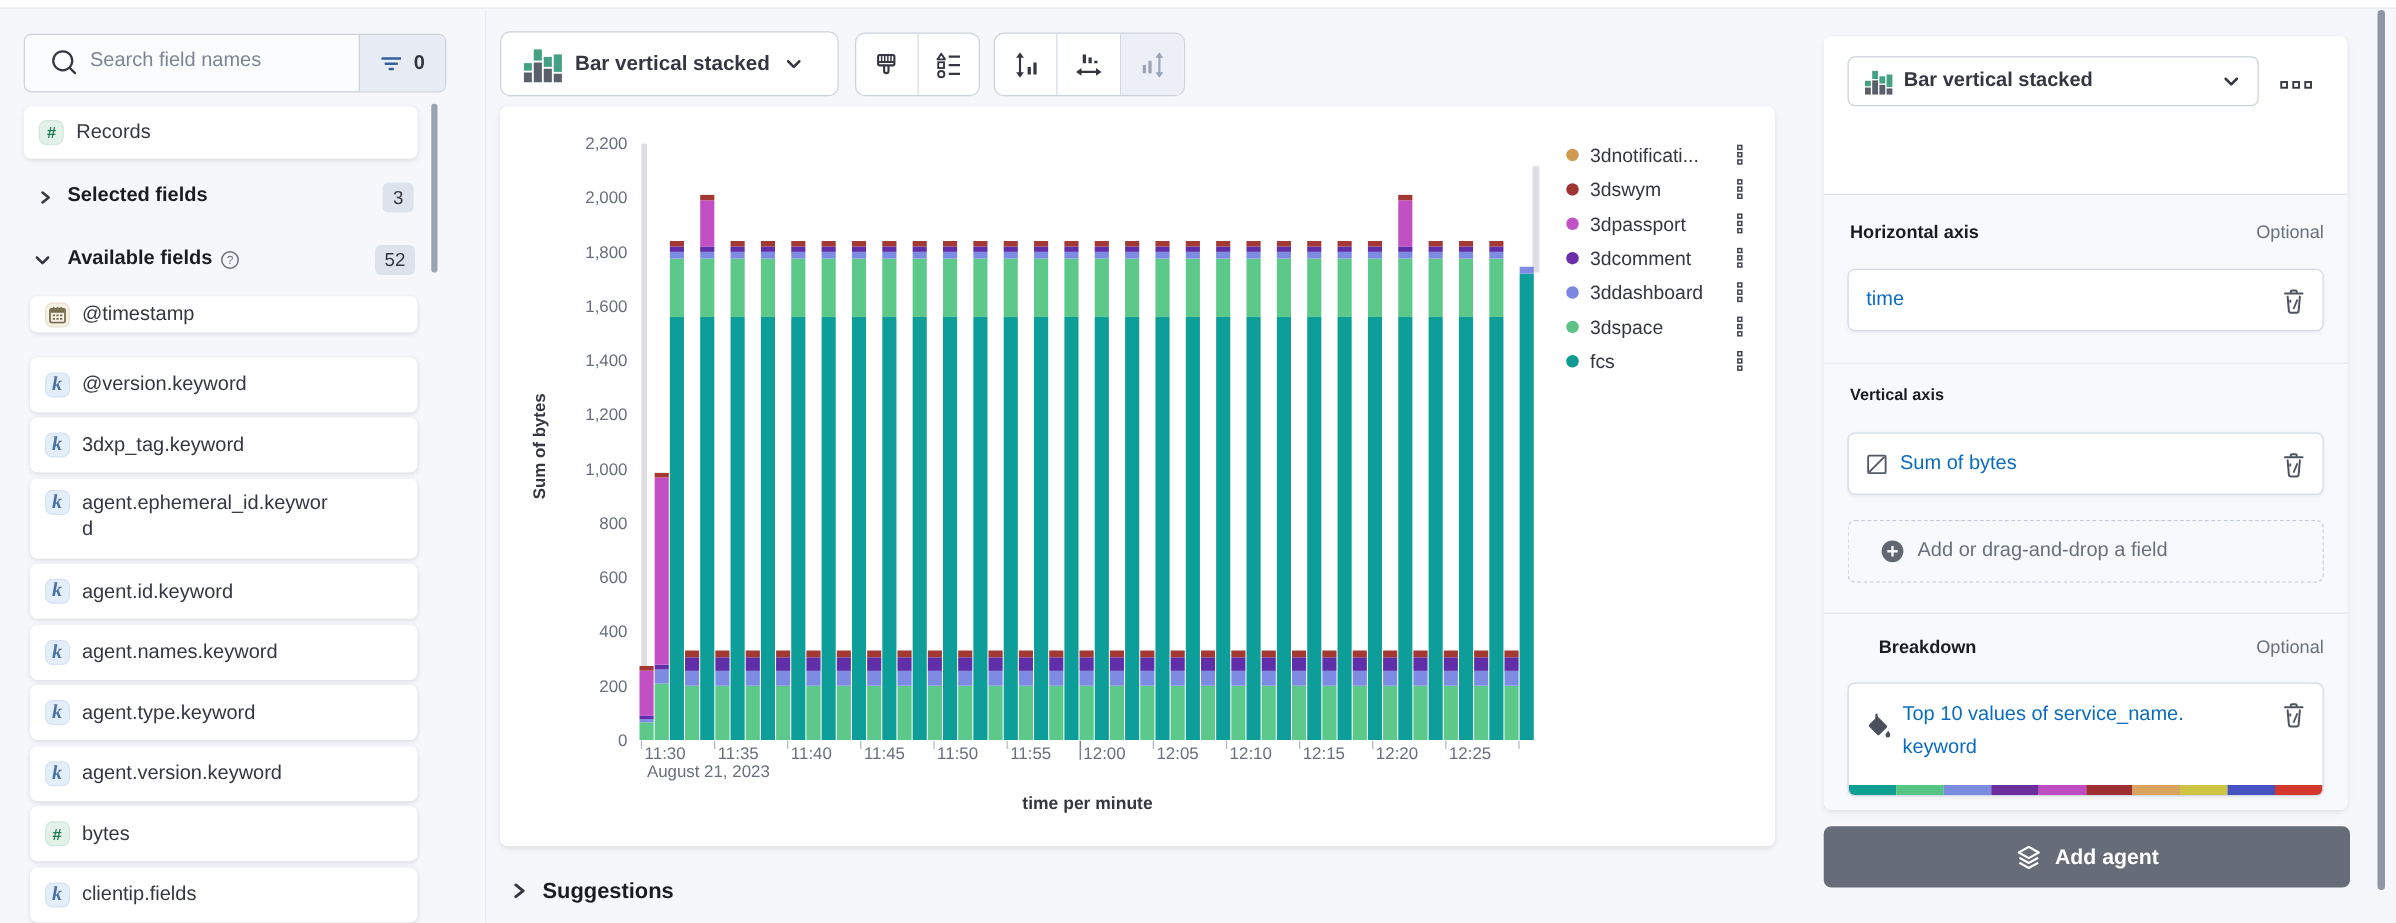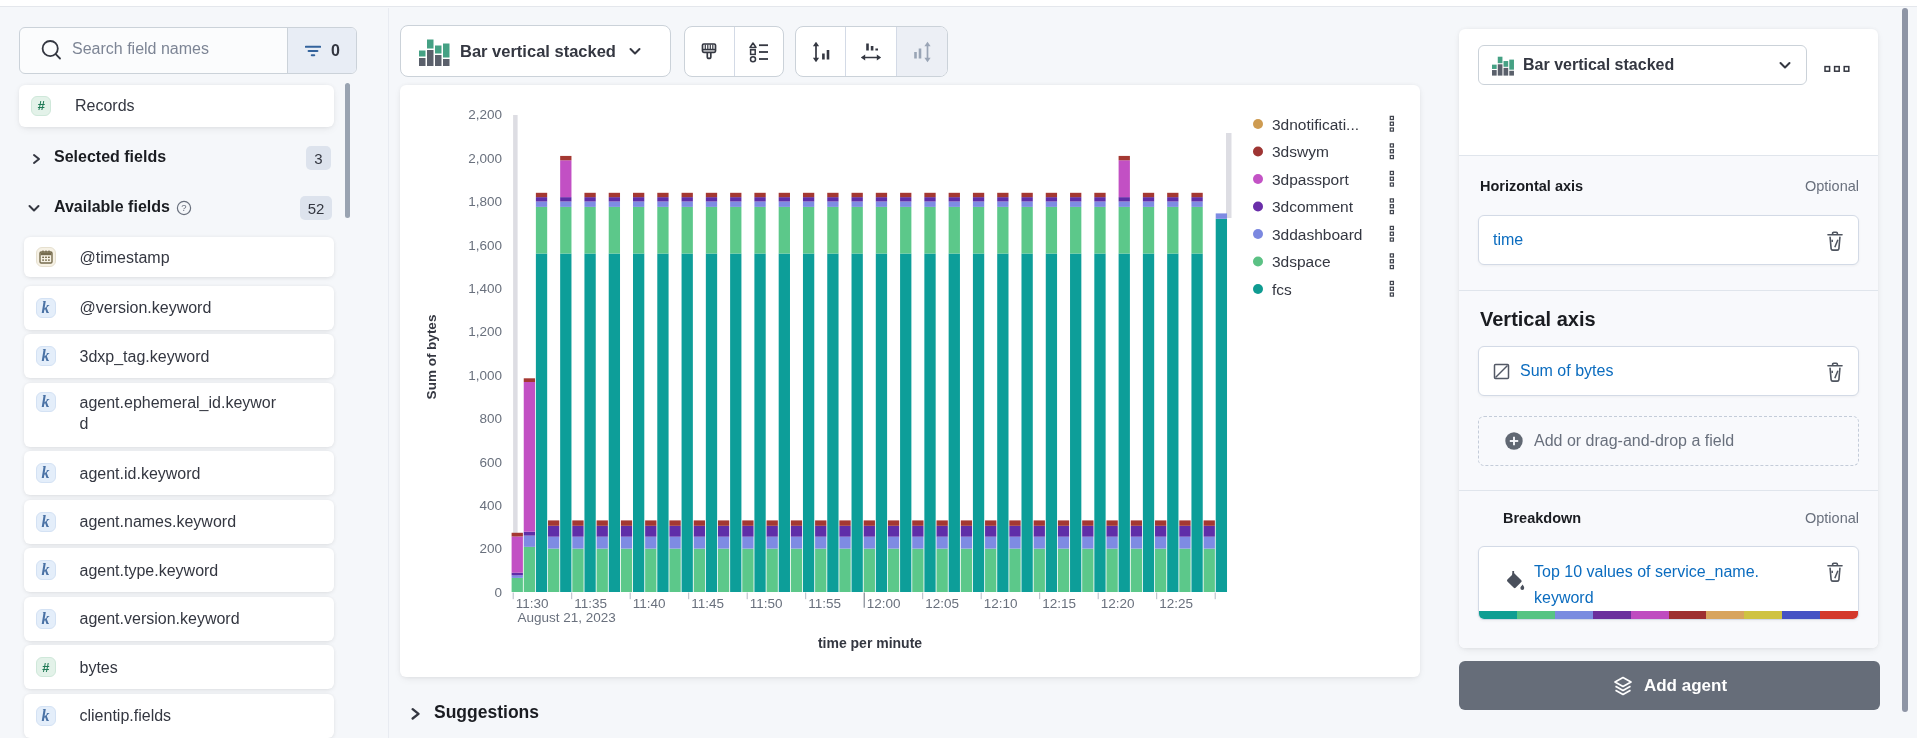--- a/index.html
+++ b/index.html
@@ -1,19 +1,19 @@
 <!DOCTYPE html>
 <html><head><meta charset="utf-8"><style>
 * { margin:0; padding:0; box-sizing:border-box; }
 html,body { width:1917px; height:738px; font-family:"Liberation Sans",sans-serif; background:#f5f7fa; overflow:hidden; }
 .abs { position:absolute; }
 .card { position:absolute; background:#fff; border-radius:6px; box-shadow:0 0.9px 4px -1px rgba(0,0,0,0.08),0 2.6px 8px -1px rgba(0,0,0,0.06); }
 .fcard { position:absolute; left:23.5px; width:310.5px; background:#fff; border-radius:6px; box-shadow:0 0.9px 4px -1px rgba(0,0,0,0.1),0 2px 6px -1px rgba(0,0,0,0.05); display:flex; }
 .tok { width:20px; height:20px; border-radius:6px; display:inline-flex; align-items:center; justify-content:center; margin-left:12px; flex:0 0 20px; }
-.ftext { margin-left:24px; font-size:16px; color:#343741; line-height:21px; }
+.ftext { margin-left:10px; font-size:16px; color:#343741; line-height:21px; }
 .selbtn { position:absolute; background:#fff; border:1px solid #cbd2d9; border-radius:6px; display:flex; align-items:center; }
 .hdr { font-weight:bold; color:#1a1c21; }
 .badge { position:absolute; background:#dde3ed; border-radius:5px; color:#343741; font-size:15px; display:flex; align-items:center; justify-content:center; }
 .icell { display:flex; align-items:center; justify-content:center; }
 </style></head>
 <body>
 
 <div class="abs" style="left:0;top:0;width:1917px;height:7px;background:#fff;border-bottom:1px solid #e4e7ec;"></div>
 <div class="abs" style="left:388px;top:8px;width:1px;height:730px;background:#e8ebf1;"></div>
 
@@ -55,21 +55,21 @@
     </svg></div>
 <div class="abs hdr" style="left:54px;top:198px;font-size:16px;">Available fields</div>
 <div class="abs" style="left:176px;top:200px;"><svg width="16" height="16" viewBox="0 0 16 16" style="">
       <circle cx="8" cy="8" r="6.6" fill="none" stroke="#69707d" stroke-width="1.2"></circle>
       <text x="8" y="11.2" font-size="9.5" fill="#69707d" text-anchor="middle" font-family="Liberation Sans">?</text>
     </svg></div>
 <div class="badge" style="left:300px;top:196px;width:32px;height:24px;">52</div>
 
 <div class="abs" style="left:345px;top:83px;width:5px;height:135px;background:#99a3b1;border-radius:3px;"></div>
 
-<div class="fcard" style="top:237px;height:40px;align-items:center;">
+<div class="fcard" style="top:237px;height:29px;align-items:center;">
     <span class="tok" style="background:#f6f1e4;border:1px solid #e6e0cf;">
       <svg width="14" height="14" viewBox="0 0 14 14" style="">
         <rect x="1" y="2" width="12" height="11" rx="1.2" fill="none" stroke="#756b4d" stroke-width="1.4"></rect>
         <rect x="1.6" y="2.6" width="10.8" height="2.6" fill="#756b4d"></rect>
         <line x1="4" y1="0.5" x2="4" y2="2.5" stroke="#756b4d" stroke-width="1.3"></line>
         <line x1="7" y1="0.5" x2="7" y2="2.5" stroke="#756b4d" stroke-width="1.3"></line>
         <line x1="10" y1="0.5" x2="10" y2="2.5" stroke="#756b4d" stroke-width="1.3"></line>
         <g fill="#756b4d">
           <rect x="3.2" y="6.6" width="1.8" height="1.4"></rect>
           <rect x="6.1" y="6.6" width="1.8" height="1.4"></rect>
@@ -606,21 +606,21 @@
         <svg width="20" height="22" viewBox="0 0 20 22" style="">
           <line x1="3" y1="4.8" x2="17" y2="4.8" stroke="#4e545f" stroke-width="1.6" stroke-linecap="round"></line>
           <path d="M7.6 4.4 v-1 a1.1 1.1 0 0 1 1.1 -1.1 h2.6 a1.1 1.1 0 0 1 1.1 1.1 v1" fill="none" stroke="#4e545f" stroke-width="1.6"></path>
           <path d="M5.1 7.3 L6.1 18.6 a1.7 1.7 0 0 0 1.7 1.55 h4.4 a1.7 1.7 0 0 0 1.7 -1.55 L14.9 7.3" fill="none" stroke="#4e545f" stroke-width="1.6" stroke-linecap="round"></path>
           <line x1="7.2" y1="9.7" x2="7.2" y2="12.1" stroke="#4e545f" stroke-width="1.5"></line>
           <line x1="12.9" y1="9.7" x2="9.8" y2="17.2" stroke="#4e545f" stroke-width="1.5"></line>
         </svg>
       </span>
   </div>
 
-  <div class="abs hdr" style="left:21px;top:279px;font-size:20px;">Vertical axis</div>
+  <div class="abs hdr" style="left:21px;top:279px;font-size:13px;">Vertical axis</div>
 
   <div class="selbtn" style="left:19px;top:317px;width:381px;height:50px;border-color:#d3dae6;box-shadow:0 1px 3px rgba(0,0,0,0.05);">
     <span style="margin-left:14px;display:inline-flex;">
         <svg width="17" height="17" viewBox="0 0 17 17" style="">
           <rect x="1.5" y="1.5" width="14" height="14" rx="1" fill="none" stroke="#535966" stroke-width="1.5"></rect>
           <line x1="2.5" y1="14.5" x2="14.5" y2="2.5" stroke="#535966" stroke-width="1.5"></line>
         </svg>
       </span>
     <span style="margin-left:10px;font-size:16px;color:#0b6cbf;">Sum of bytes</span>
     <span style="position:absolute;right:13px;top:14px;display:inline-flex;">
@@ -641,21 +641,21 @@
           <line x1="5.8" y1="10" x2="14.2" y2="10" stroke="#f7f8fc" stroke-width="1.9"></line>
           <line x1="10" y1="5.8" x2="10" y2="14.2" stroke="#f7f8fc" stroke-width="1.9"></line>
         </svg>
       </span>
     <span style="margin-left:10px;font-size:16px;color:#69707d;">Add or drag-and-drop a field</span>
   </div>
 
   <div class="abs hdr" style="left:21px;top:481px;font-size:14.5px;margin-left:23px;">Breakdown</div>
   <div class="abs" style="right:19px;top:481px;font-size:14.5px;color:#69707d;">Optional</div>
 
-  <div class="selbtn" style="left:19px;top:517px;width:381px;height:74px;border-color:#d3dae6;box-shadow:0 1px 3px rgba(0,0,0,0.05);align-items:flex-start;overflow:hidden;padding-left:12px;">
+  <div class="selbtn" style="left:19px;top:517px;width:381px;height:91px;border-color:#d3dae6;box-shadow:0 1px 3px rgba(0,0,0,0.05);align-items:flex-start;overflow:hidden;">
     <span style="margin-left:13px;margin-top:23px;display:inline-flex;">
         <svg width="22" height="22" viewBox="0 0 22 22" style="">
           <path d="M9.2 2.2 L17.3 10.3 a1.3 1.3 0 0 1 0 1.8 L11.6 17.8 a1.3 1.3 0 0 1 -1.8 0 L3.4 11.4 a1.3 1.3 0 0 1 0 -1.8 L8 5 z" fill="#4a505c"></path>
           <path d="M9.2 1 v5.5" stroke="#4a505c" stroke-width="1.8" fill="none"></path>
           <path d="M18.6 14.6 c1.2 1.7 1.6 2.6 1.6 3.5 a1.9 1.9 0 0 1 -3.8 0 c0-0.9 0.9-1.8 2.2-3.5z" fill="#4a505c"></path>
         </svg>
       </span>
     <span style="margin-left:8px;margin-top:12px;font-size:16px;line-height:26px;color:#0b6cbf;">Top 10 values of service_name.<br>keyword</span>
     <span style="position:absolute;right:13px;top:14px;display:inline-flex;">
         <svg width="20" height="22" viewBox="0 0 20 22" style="">

